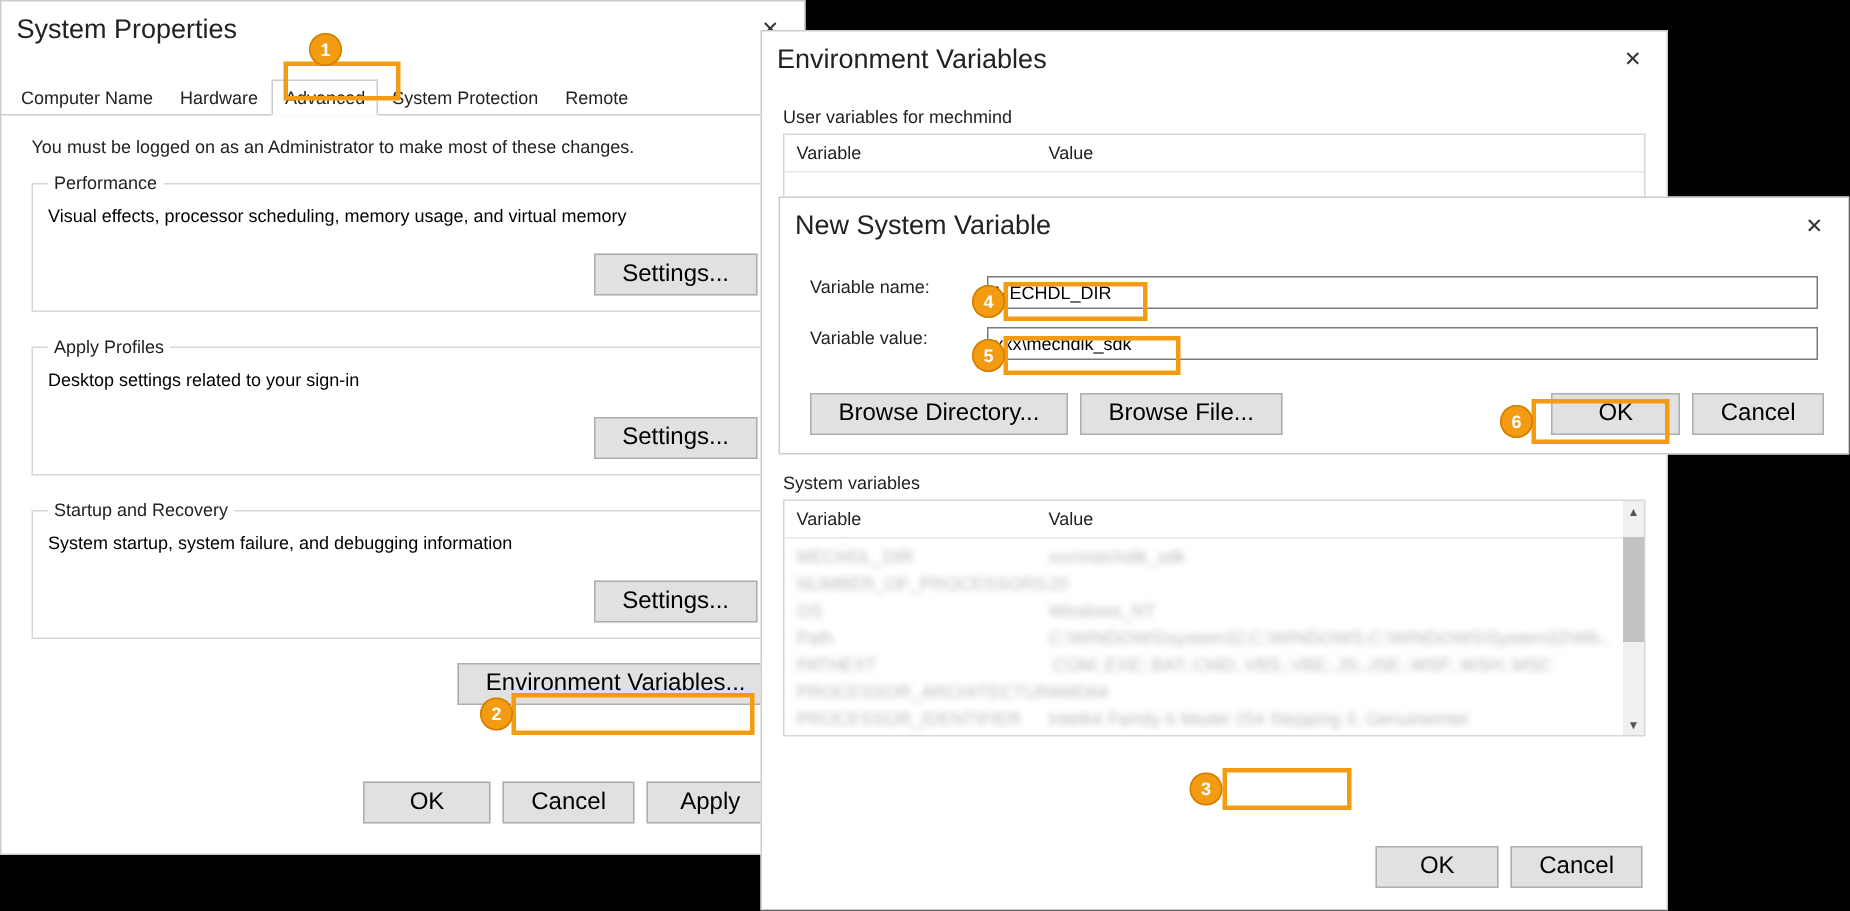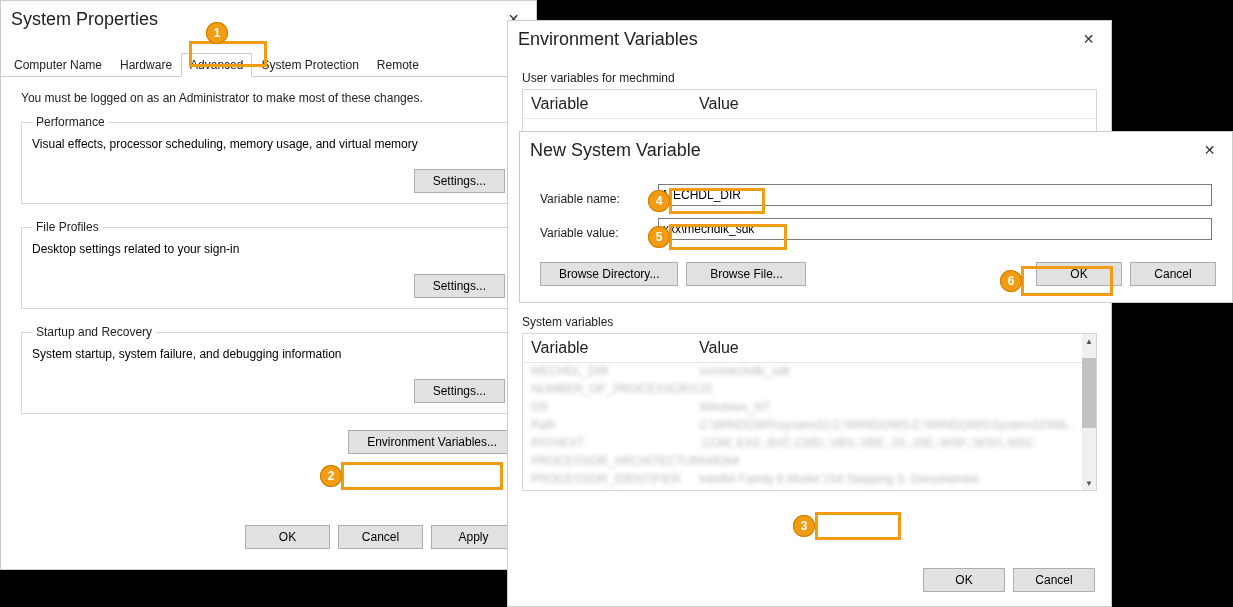--- a/index.html
+++ b/index.html
@@ -14,49 +14,49 @@
   #sysprop { top: 0; left: 0; width: 537px; height: 570px; display: flex; flex-direction: column; }
   .tabstrip { display: flex; padding: 0 4px; margin-top: 12px; border-bottom: 1px solid #ccc; }
   .tab { padding: 4px 8px; color: #222; border: 1px solid transparent; border-bottom: none; position: relative; }
   .tab.active { border: 1px solid #ccc; border-bottom: 1px solid #fff; background: #fff; margin-bottom: -1px; }
   .body-pad { padding: 14px 20px 10px 20px; flex: 1; }
   .admin-note { margin-bottom: 10px; color: #222; }
   fieldset.box { border: 1px solid #d6d6d6; padding: 8px 10px 10px 10px; margin-bottom: 16px; }
   fieldset.box legend { padding: 0 4px; color: #222; }
   .box p { color: #000000; margin-bottom: 18px; }
   .btn-row { display: flex; justify-content: flex-end; }
-  button.win { background: #e1e1e1; border: 1px solid #adadad; padding: 4px 18px; font-size: 12px; color: #000; cursor: default; min-width: 82px; text-align: center; }
+  button.win { background: #e1e1e1; border: 1px solid #adadad; padding: 4px 18px; font-size: 16px; color: #000; cursor: default; min-width: 82px; text-align: center; }
   .bottom-area { padding: 10px 20px 20px 20px; display: flex; justify-content: flex-end; gap: 8px; border-top: none; }
 
   .badge { position: absolute; width: 22px; height: 22px; border-radius: 50%; background: #f39c12; color: #fff; display: flex; align-items: center; justify-content: center; font-size: 12px; font-weight: 600; z-index: 800; box-shadow: 0 0 0 1px #d17d00 inset; }
   .hl { position: absolute; border: 3px solid #f39c12; z-index: 790; pointer-events: none; }
 
   
   #envvars { top: 20px; left: 507px; width: 605px; height: 587px; display: flex; flex-direction: column; }
   .section-label { color: #222; padding: 10px 12px 4px 14px; }
   .list-box { margin: 0 14px; border: 1px solid #d6d6d6; height: 46px; overflow: hidden; position: relative; }
   .list-head { display: flex; border-bottom: 1px solid #e6e6e6; }
-  .col { padding: 5px 8px; font-size: 16px; color: #222; text-align: left; }
+  .col { padding: 5px 8px; font-size: 12px; color: #222; text-align: left; }
   .col.var { width: 168px; }
   .col.val { flex: 1; }
   .sys-list { margin: 0 14px; border: 1px solid #d6d6d6; height: 158px; position: relative; overflow: hidden; }
   .sys-body { position: absolute; top: 28px; left: 0; right: 14px; bottom: 0; overflow: hidden; }
   .blur-row { display: flex; padding: 2px 8px; }
   .blur-row span { color: #bbb; filter: blur(2px); font-size: 12px; white-space: nowrap; overflow: hidden; }
   .blur-row .bv { width: 168px; }
   .blur-row .bl { flex: 1; }
   .scroll-track { position: absolute; right: 0; top: 0; bottom: 0; width: 14px; background: #f0f0f0; }
   .scroll-thumb { position: absolute; right: 0; top: 24px; width: 14px; height: 70px; background: #c2c2c2; }
   .scroll-arrow { position: absolute; right: 0; width: 14px; height: 14px; display: flex; justify-content: center; align-items: center; font-size: 8px; color: #555; }
   .list-btns { display: flex; gap: 8px; justify-content: flex-end; padding: 10px 14px 0 14px; }
   .env-bottom { display: flex; gap: 8px; justify-content: flex-end; padding: 20px 16px 14px 16px; margin-top: auto; }
 
   
   #newvar { top: 131px; left: 519px; width: 714px; height: 172px; display: flex; flex-direction: column; z-index: 500; }
-  .form-row { display: flex; align-items: flex-end; padding: 6px 20px; }
+  .form-row { display: flex; align-items: flex-start; padding: 6px 20px; }
   .form-row label { width: 118px; color: #222; }
   .form-row input { flex: 1; border: 1px solid #7a7a7a; padding: 3px 4px; font-size: 12px; min-width: 0; }
   .nv-btns { display: flex; gap: 8px; padding: 12px 16px 8px 20px; align-items: center; margin-top: 4px; }
   .nv-btns .spacer { flex: 1; }
   button.win.wide { min-width: 120px; }
 
 </style>
 </head>
 <body>
 
@@ -79,21 +79,21 @@
 
     <fieldset class="box">
       <legend>Performance</legend>
       <p>Visual effects, processor scheduling, memory usage, and virtual memory</p>
       <div class="btn-row">
           <button class="win">Settings...</button>
         </div>
     </fieldset>
 
     <fieldset class="box">
-      <legend>File Profiles</legend>
+      <legend>Apply Profiles</legend>
       <p>Desktop settings related to your sign-in</p>
       <div class="btn-row">
           <button class="win">Settings...</button>
         </div>
     </fieldset>
 
     <fieldset class="box">
       <legend>Startup and Recovery</legend>
       <p>System startup, system failure, and debugging information</p>
       <div class="btn-row">

